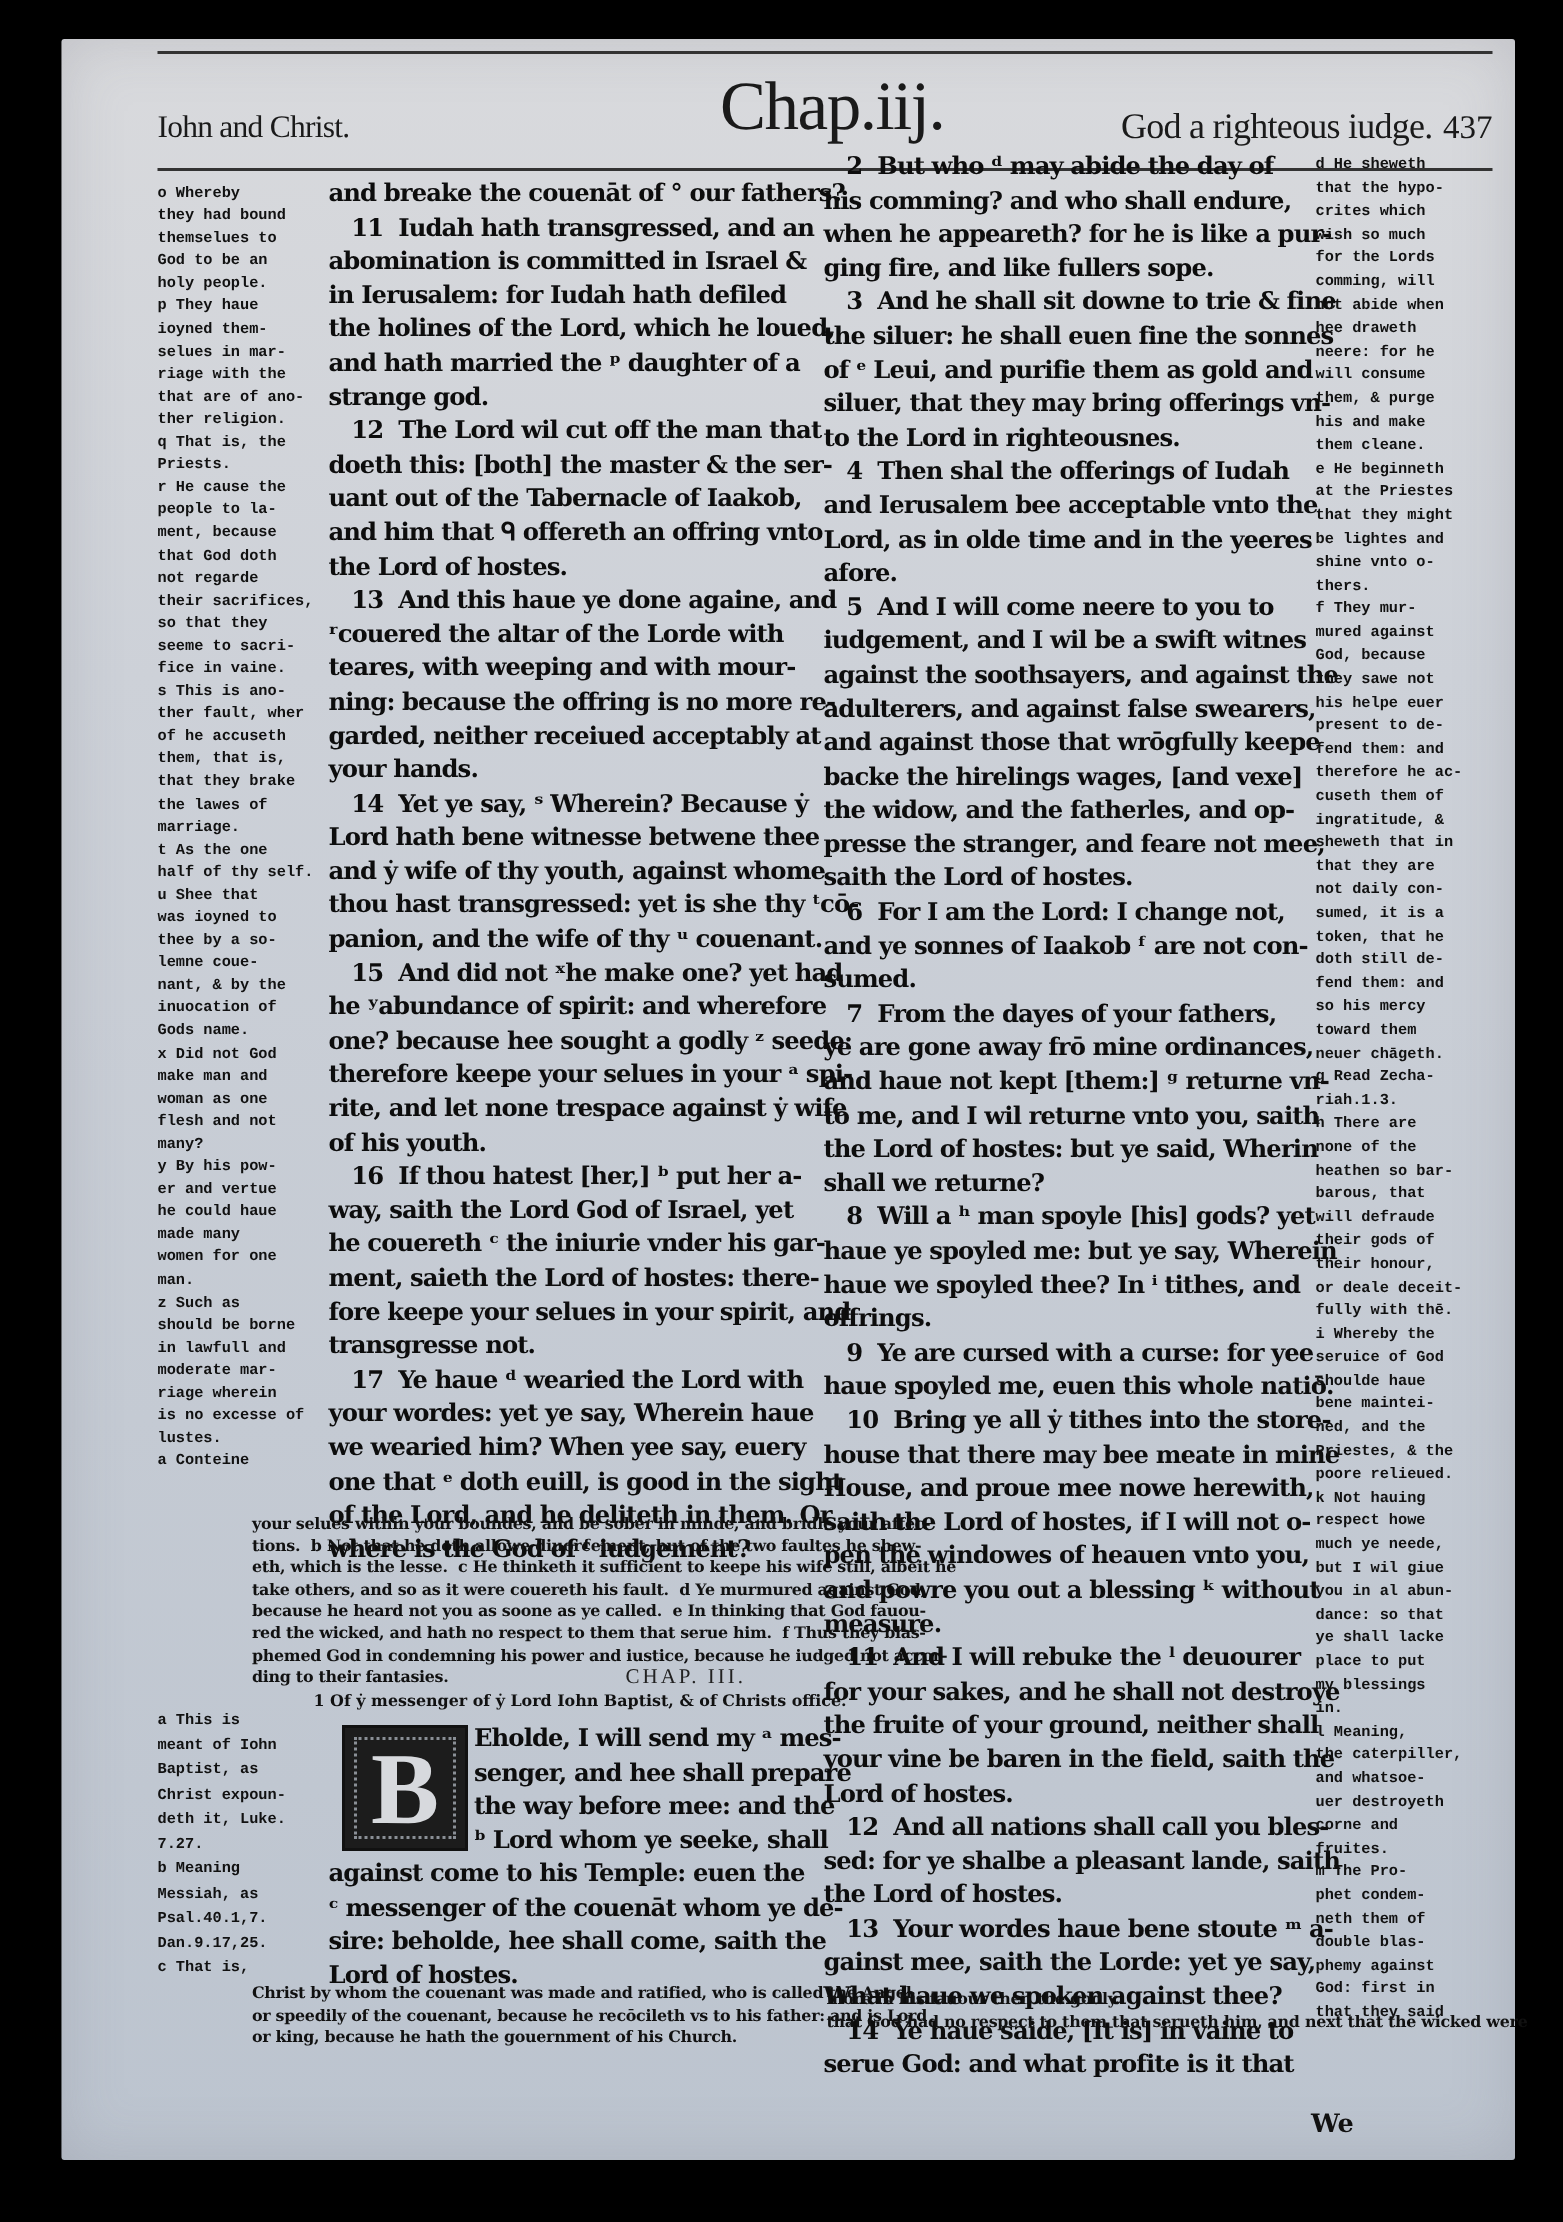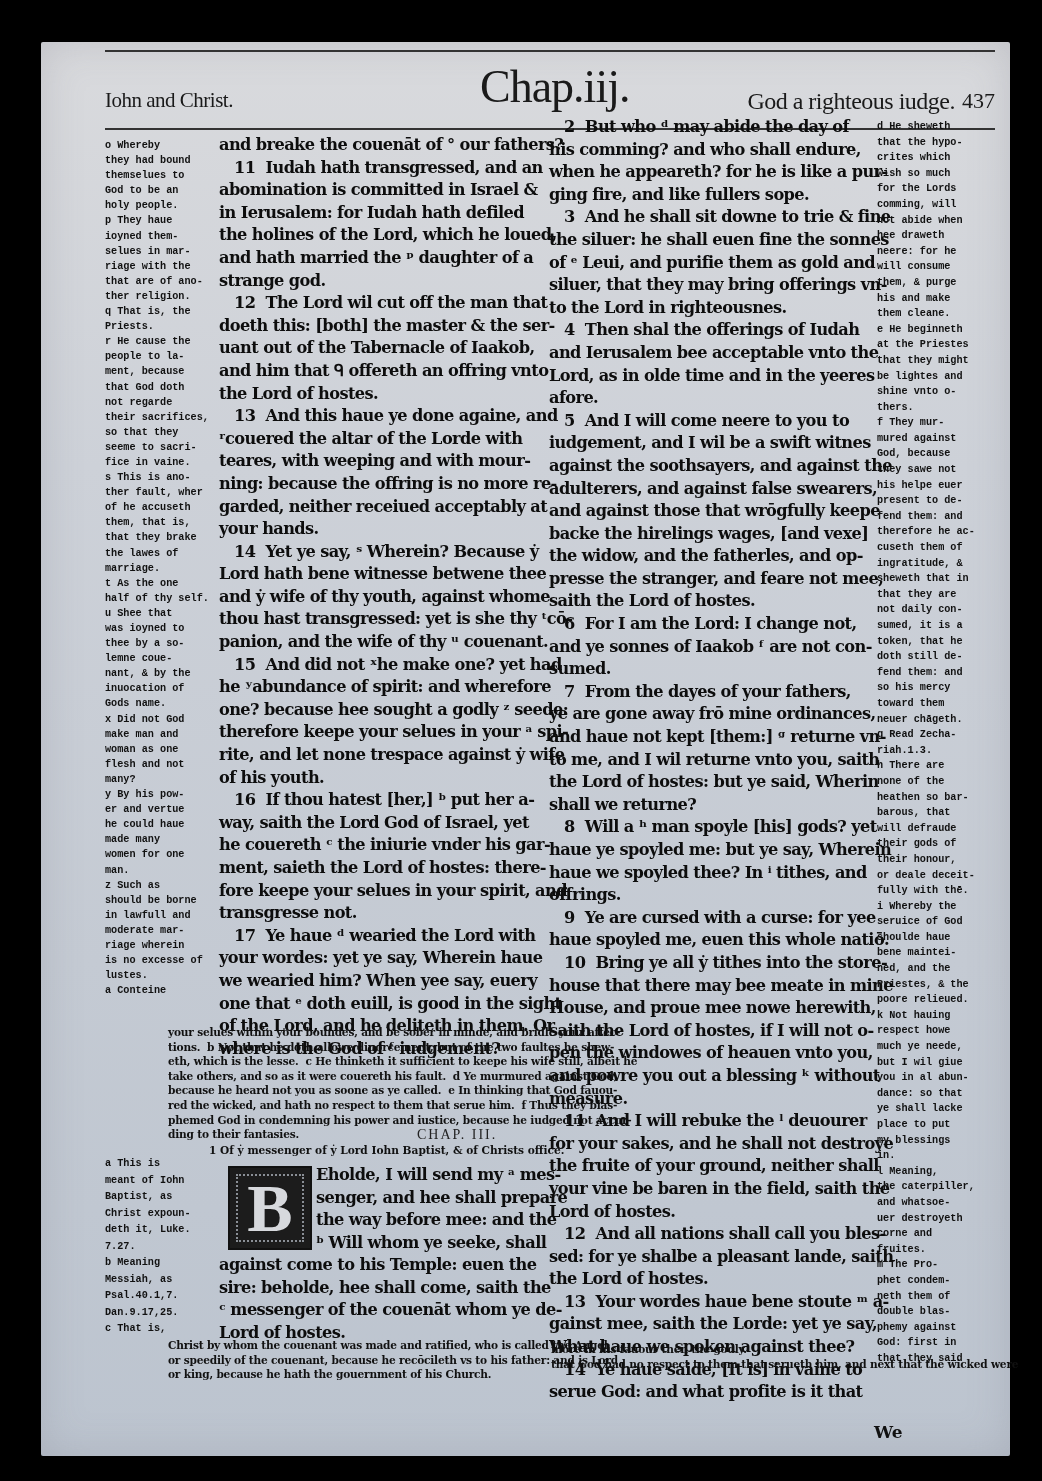--- a/index.html
+++ b/index.html
@@ -1,18 +1,18 @@
 <!DOCTYPE html>
 <html><head>
 <meta charset="utf-8">
 <style>
   html, body { margin: 0; padding: 0; background: #000; }
   body { width: 1042px; height: 1481px; position: relative; overflow: hidden; }
   .page {
-    position: absolute; left: 41px; top: 42px; width: 969px; height: 1414px;
+    position: absolute; left: 41px; top: 26px; width: 969px; height: 1414px;
     background: linear-gradient(180deg, #d9dadd 0%, #cdd1d8 30%, #c4cad3 65%, #bcc4cf 100%);
     border-radius: 2px;
     box-shadow: inset 0 0 40px rgba(120,120,130,0.25);
   }
   .rule { position: absolute; left: 64px; width: 890px; height: 2px; background: #333; }
   .rule.top { top: 8px; height: 2px; }
   .rule.head { top: 86px; }
   .running-head { position: absolute; top: 12px; left: 64px; width: 890px; height: 70px; font-family: "Liberation Serif", serif; color: #1a1a1a; }
   .rh-left { position: absolute; left: 0; top: 34px; font-size: 21px; letter-spacing: -0.5px; }
   .rh-center { position: absolute; left: 375px; top: 6px; font-size: 46px; letter-spacing: -1px; }
@@ -53,22 +53,22 @@
 
   <div class="notes-block" style="left:127px; top:983px;" id="c2fn"><span class="ln">your selues within your boundes, and be sober in minde, and bridle your affec-</span><span class="ln">tions.  b Not that he doth allowe diuorcement, but of the two faultes he shew-</span><span class="ln">eth, which is the lesse.  c He thinketh it sufficient to keepe his wife still, albeit he</span><span class="ln">take others, and so as it were couereth his fault.  d Ye murmured against God,</span><span class="ln">because he heard not you as soone as ye called.  e In thinking that God fauou-</span><span class="ln">red the wicked, and hath no respect to them that serue him.  f Thus they blas-</span><span class="ln">phemed God in condemning his power and iustice, because he iudged not accor-</span><span class="ln">ding to their fantasies.</span></div>
 
   <div class="chap-heading">CHAP. III.</div>
   <div class="chap-summary">1 Of ẏ messenger of ẏ Lord Iohn Baptist, &amp; of Christs office.</div>
 
   <div class="initial">
     <span>B</span>
   </div>
 
-  <div class="col main" style="left:275px; top:1122px;" id="c3a"><span class="ln">Eholde, I will send my ᵃ mes-</span><span class="ln">senger, and hee shall prepare</span><span class="ln">the way before mee: and the</span><span class="ln">ᵇ Will whom ye seeke, shall</span></div>
-  <div class="col main" style="left:178px; top:1212px;" id="c3b"><span class="ln">against come to his Temple: euen the</span><span class="ln">sire: beholde, hee shall come, saith the</span><span class="ln">ᶜ messenger of the couenāt whom ye de-</span><span class="ln">Lord of hostes.</span></div>
+  <div class="col main" style="left:275px; top:1122px;" id="c3a"><span class="ln">Eholde, I will send my ᵃ mes-</span><span class="ln">senger, and hee shall prepare</span><span class="ln">the way before mee: and the</span><span class="ln">ᵇ Lord whom ye seeke, shall</span></div>
+  <div class="col main" style="left:178px; top:1212px;" id="c3b"><span class="ln">against come to his Temple: euen the</span><span class="ln">ᶜ messenger of the couenāt whom ye de-</span><span class="ln">sire: beholde, hee shall come, saith the</span><span class="ln">Lord of hostes.</span></div>
 
   <div class="margin-note" style="left:64px; top:1114px;" id="c3mn"><span class="ln">a This is</span><span class="ln">meant of Iohn</span><span class="ln">Baptist, as</span><span class="ln">Christ expoun-</span><span class="ln">deth it, Luke.</span><span class="ln">7.27.</span><span class="ln">b Meaning</span><span class="ln">Messiah, as</span><span class="ln">Psal.40.1,7.</span><span class="ln">Dan.9.17,25.</span><span class="ln">c That is,</span></div>
   <div class="notes-block" style="left:64px; top:1296px;" id="c3fn"><span class="ln">Christ by whom the couenant was made and ratified, who is called the Angel</span><span class="ln">or speedily of the couenant, because he recōcileth vs to his father: and is Lord</span><span class="ln">or king, because he hath the gouernment of his Church.</span></div>
 
   <div class="col main" style="left:508px; top:74px;" id="rcol"><span class="ln">   2  But who ᵈ may abide the day of</span><span class="ln">his comming? and who shall endure,</span><span class="ln">when he appeareth? for he is like a pur-</span><span class="ln">ging fire, and like fullers sope.</span><span class="ln">   3  And he shall sit downe to trie &amp; fine</span><span class="ln">the siluer: he shall euen fine the sonnes</span><span class="ln">of ᵉ Leui, and purifie them as gold and</span><span class="ln">siluer, that they may bring offerings vn-</span><span class="ln">to the Lord in righteousnes.</span><span class="ln">   4  Then shal the offerings of Iudah</span><span class="ln">and Ierusalem bee acceptable vnto the</span><span class="ln">Lord, as in olde time and in the yeeres</span><span class="ln">afore.</span><span class="ln">   5  And I will come neere to you to</span><span class="ln">iudgement, and I wil be a swift witnes</span><span class="ln">against the soothsayers, and against the</span><span class="ln">adulterers, and against false swearers,</span><span class="ln">and against those that wrōgfully keepe</span><span class="ln">backe the hirelings wages, [and vexe]</span><span class="ln">the widow, and the fatherles, and op-</span><span class="ln">presse the stranger, and feare not mee,</span><span class="ln">saith the Lord of hostes.</span><span class="ln">   6  For I am the Lord: I change not,</span><span class="ln">and ye sonnes of Iaakob ᶠ are not con-</span><span class="ln">sumed.</span><span class="ln">   7  From the dayes of your fathers,</span><span class="ln">ye are gone away frō mine ordinances,</span><span class="ln">and haue not kept [them:] ᵍ returne vn-</span><span class="ln">to me, and I wil returne vnto you, saith</span><span class="ln">the Lord of hostes: but ye said, Wherin</span><span class="ln">shall we returne?</span><span class="ln">   8  Will a ʰ man spoyle [his] gods? yet</span><span class="ln">haue ye spoyled me: but ye say, Wherein</span><span class="ln">haue we spoyled thee? In ⁱ tithes, and</span><span class="ln">offrings.</span><span class="ln">   9  Ye are cursed with a curse: for yee</span><span class="ln">haue spoyled me, euen this whole natiō.</span><span class="ln">   10  Bring ye all ẏ tithes into the store-</span><span class="ln">house that there may bee meate in mine</span><span class="ln">House, and proue mee nowe herewith,</span><span class="ln">saith the Lord of hostes, if I will not o-</span><span class="ln">pen the windowes of heauen vnto you,</span><span class="ln">and powre you out a blessing ᵏ without</span><span class="ln">measure.</span><span class="ln">   11  And I will rebuke the ˡ deuourer</span><span class="ln">for your sakes, and he shall not destroye</span><span class="ln">the fruite of your ground, neither shall</span><span class="ln">your vine be baren in the field, saith the</span><span class="ln">Lord of hostes.</span><span class="ln">   12  And all nations shall call you bles-</span><span class="ln">sed: for ye shalbe a pleasant lande, saith</span><span class="ln">the Lord of hostes.</span><span class="ln">   13  Your wordes haue bene stoute ᵐ a-</span><span class="ln">gainst mee, saith the Lorde: yet ye say,</span><span class="ln">What haue we spoken against thee?</span><span class="ln">   14  Ye haue saide, [It is] in vaine to</span><span class="ln">serue God: and what profite is it that</span></div>
 
   <div class="margin-note" style="left:836px; top:77px;" id="rmn"><span class="ln">d He sheweth</span><span class="ln">that the hypo-</span><span class="ln">crites which</span><span class="ln">wish so much</span><span class="ln">for the Lords</span><span class="ln">comming, will</span><span class="ln">not abide when</span><span class="ln">hee draweth</span><span class="ln">neere: for he</span><span class="ln">will consume</span><span class="ln">them, &amp; purge</span><span class="ln">his and make</span><span class="ln">them cleane.</span><span class="ln">e He beginneth</span><span class="ln">at the Priestes</span><span class="ln">that they might</span><span class="ln">be lightes and</span><span class="ln">shine vnto o-</span><span class="ln">thers.</span><span class="ln">f They mur-</span><span class="ln">mured against</span><span class="ln">God, because</span><span class="ln">they sawe not</span><span class="ln">his helpe euer</span><span class="ln">present to de-</span><span class="ln">fend them: and</span><span class="ln">therefore he ac-</span><span class="ln">cuseth them of</span><span class="ln">ingratitude, &amp;</span><span class="ln">sheweth that in</span><span class="ln">that they are</span><span class="ln">not daily con-</span><span class="ln">sumed, it is a</span><span class="ln">token, that he</span><span class="ln">doth still de-</span><span class="ln">fend them: and</span><span class="ln">so his mercy</span><span class="ln">toward them</span><span class="ln">neuer chāgeth.</span><span class="ln">g Read Zecha-</span><span class="ln">riah.1.3.</span><span class="ln">h There are</span><span class="ln">none of the</span><span class="ln">heathen so bar-</span><span class="ln">barous, that</span><span class="ln">will defraude</span><span class="ln">their gods of</span><span class="ln">their honour,</span><span class="ln">or deale deceit-</span><span class="ln">fully with thē.</span><span class="ln">i Whereby the</span><span class="ln">seruice of God</span><span class="ln">shoulde haue</span><span class="ln">bene maintei-</span><span class="ln">ned, and the</span><span class="ln">Priestes, &amp; the</span><span class="ln">poore relieued.</span><span class="ln">k Not hauing</span><span class="ln">respect howe</span><span class="ln">much ye neede,</span><span class="ln">but I wil giue</span><span class="ln">you in al abun-</span><span class="ln">dance: so that</span><span class="ln">ye shall lacke</span><span class="ln">place to put</span><span class="ln">my blessings</span><span class="ln">in.</span><span class="ln">l Meaning,</span><span class="ln">the caterpiller,</span><span class="ln">and whatsoe-</span><span class="ln">uer destroyeth</span><span class="ln">corne and</span><span class="ln">fruites.</span><span class="ln">m The Pro-</span><span class="ln">phet condem-</span><span class="ln">neth them of</span><span class="ln">double blas-</span><span class="ln">phemy against</span><span class="ln">God: first in</span><span class="ln">that they said</span></div>
 
   <div class="notes-block" style="left:510px; top:1300px;" id="rfn"><span class="ln">more in his fauour then the godly.</span><span class="ln">that God had no respect to them that serueth him, and next that the wicked were</span></div>
 

